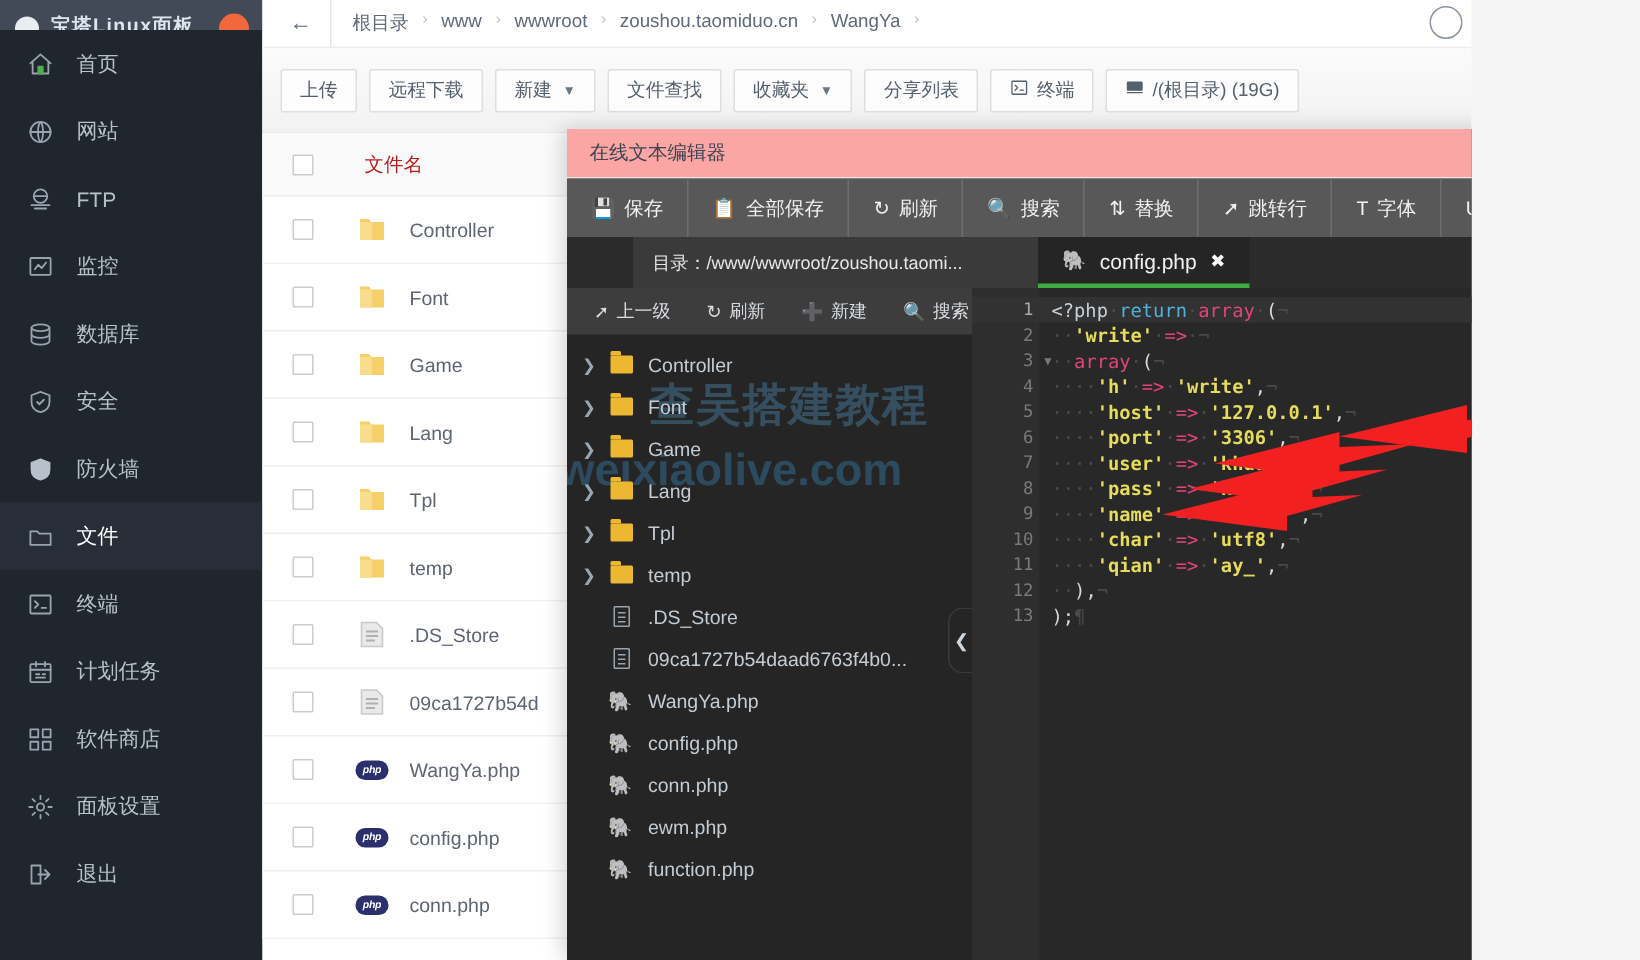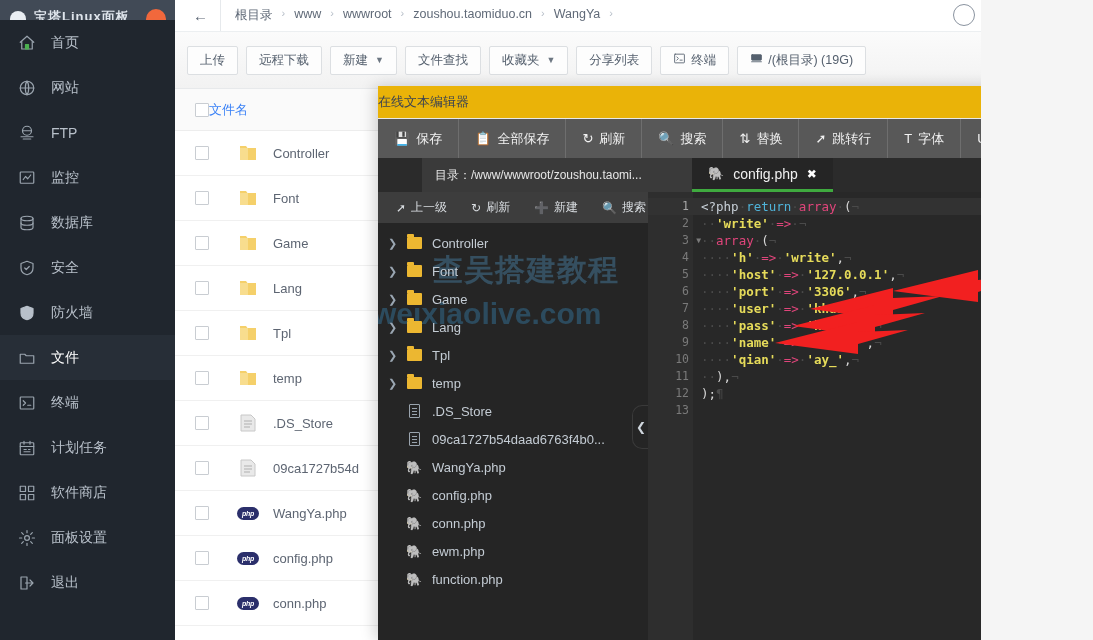--- a/index.html
+++ b/index.html
@@ -88,43 +88,43 @@
   }
   .fl-row {
     height: 45px; border-bottom: 1px solid #f0f0f0;
     display: flex; align-items: center; padding-left: 20px;
   }
   .cbx {
     width: 14px; height: 14px; border: 1px solid #c9cdd2; background: #fff;
     border-radius: 1px; flex: none; cursor: pointer;
   }
   .fl-head .hdr-label {
-    color: #3b82f6; font-size: 13px;
+    margin-left: 34px; color: #b91c1c; font-size: 13px;
   }
   .fl-icon {
     width: 22px; height: 20px; margin-left: 28px; margin-right: 14px;
     flex: none; display: flex; align-items: center; justify-content: center;
   }
   .fl-name { color: #5d6572; font-size: 13px; white-space: nowrap; }
   .php-badge {
     width: 22px; height: 13px; border-radius: 7px; background: #2b2f6b;
     color: #fff; font-size: 7px; font-weight: bold; font-style: italic;
     display: flex; align-items: center; justify-content: center;
     letter-spacing: -0.2px;
   }
 
   
   .editor {
     position: absolute; left: 378px; top: 86px; width: 715px; height: 554px;
     background: #2b2b2b; box-shadow: -3px 0 14px rgba(0,0,0,.18);
     overflow: hidden;
   }
   .ed-title {
-    height: 33px; background: #eab308; color: #3c4452; font-size: 13px;
-    display: flex; align-items: center; 
+    height: 33px; background: #fca5a5; color: #3c4452; font-size: 13px;
+    display: flex; align-items: center; padding-left: 15px;
     border-bottom: 1px solid #e8e8e8;
   }
   .ed-toolbar {
     height: 39px; background: #585858; display: flex; align-items: stretch;
   }
   .ed-tb-btn {
     display: flex; align-items: center; gap: 6px; padding: 0 16px;
     color: #f2f2f2; font-size: 13px; cursor: pointer;
     border-right: 1px solid #6e6e6e; white-space: nowrap;
   }
@@ -728,20 +728,21 @@
           </svg>
         <div class="cl hl"><span class="k-dot"></span><span class="k-php">&lt;?php</span><span class="k-dot">·</span><span class="k-kw">return</span><span class="k-dot">·</span><span class="k-fn">array</span><span class="k-dot">·</span>(<span class="k-eol">¬</span></div>
             <div class="cl"><span class="k-dot">··</span><span class="k-str">'write'</span><span class="k-dot">·</span><span class="k-op">=&gt;</span><span class="k-dot">·</span><span class="k-eol">¬</span></div>
             <div class="cl"><span class="k-dot">··</span><span class="k-fn">array</span><span class="k-dot">·</span>(<span class="k-eol">¬</span></div>
             <div class="cl"><span class="k-dot">····</span><span class="k-str">'h'</span><span class="k-dot">·</span><span class="k-op">=&gt;</span><span class="k-dot">·</span><span class="k-str">'write'</span>,<span class="k-eol">¬</span></div>
             <div class="cl"><span class="k-dot">····</span><span class="k-str">'host'</span><span class="k-dot">·</span><span class="k-op">=&gt;</span><span class="k-dot">·</span><span class="k-str">'127.0.0.1'</span>,<span class="k-eol">¬</span></div>
             <div class="cl"><span class="k-dot">····</span><span class="k-str">'port'</span><span class="k-dot">·</span><span class="k-op">=&gt;</span><span class="k-dot">·</span><span class="k-str">'3306'</span>,<span class="k-eol">¬</span></div>
             <div class="cl"><span class="k-dot">····</span><span class="k-str">'user'</span><span class="k-dot">·</span><span class="k-op">=&gt;</span><span class="k-dot">·</span><span class="k-str">'khddcs'</span>,<span class="k-eol">¬</span></div>
             <div class="cl"><span class="k-dot">····</span><span class="k-str">'pass'</span><span class="k-dot">·</span><span class="k-op">=&gt;</span><span class="k-dot">·</span><span class="k-str">'khddcs'</span>,<span class="k-eol">¬</span></div>
             <div class="cl"><span class="k-dot">····</span><span class="k-str">'name'</span><span class="k-dot">·</span><span class="k-op">=&gt;</span><span class="k-dot">·</span><span class="k-str">'khddcs'</span>,<span class="k-eol">¬</span></div>
+            <div class="cl"><span class="k-dot">····</span><span class="k-str">'char'</span><span class="k-dot">·</span><span class="k-op">=&gt;</span><span class="k-dot">·</span><span class="k-str">'utf8'</span>,<span class="k-eol">¬</span></div>
             <div class="cl"><span class="k-dot">····</span><span class="k-str">'qian'</span><span class="k-dot">·</span><span class="k-op">=&gt;</span><span class="k-dot">·</span><span class="k-str">'ay_'</span>,<span class="k-eol">¬</span></div>
             <div class="cl"><span class="k-dot">··</span>),<span class="k-eol">¬</span></div>
             <div class="cl"><span class="k-dot"></span>);<span class="k-eol">¶</span></div>
           </div>
       </div>
 
     </div>
   </div>
 </div>
 

